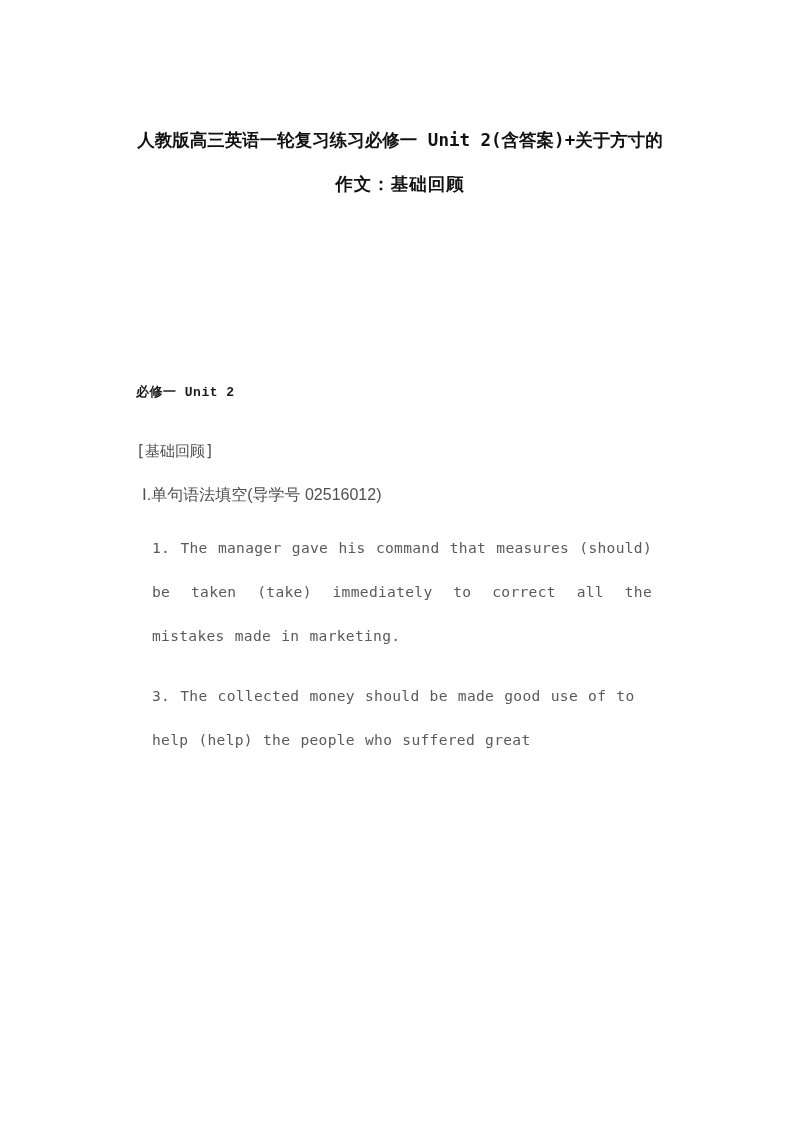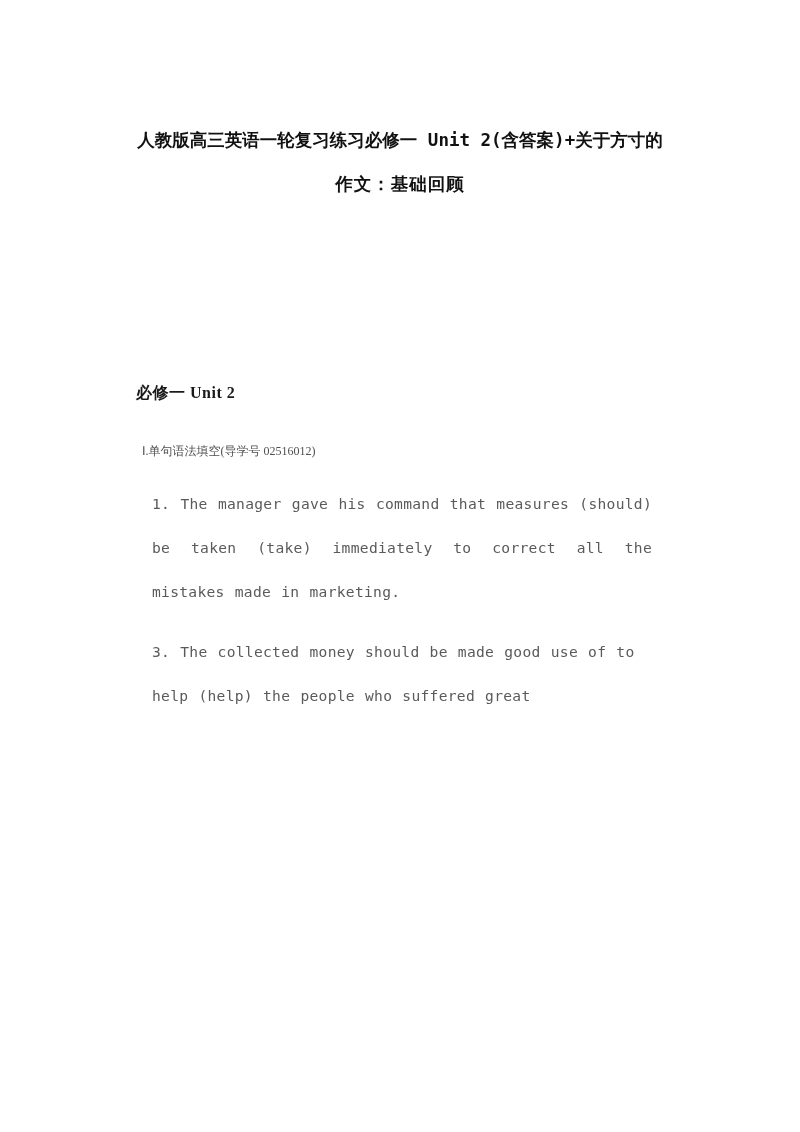--- a/index.html
+++ b/index.html
@@ -40,42 +40,42 @@
 
   
   .body-area {
     position: absolute;
     left: 136px;
     top: 378px;
     width: 532px;
   }
 
   .section-heading {
-    font-family: Liberation Serif, serif;
-    font-size: 16px;
+    font-family: Liberation Mono, monospace;
+    font-size: 13px;
     font-weight: bold;
     color: #1a1a1a;
     line-height: 30px;
     letter-spacing: 0.5px;
     margin: 0 0 28px 0;
     white-space: nowrap;
   }
 
   .bracket-label {
     font-family: "DejaVu Sans Mono", "Liberation Mono", monospace;
     font-size: 15px;
     color: #4f4f4f;
     line-height: 30px;
     margin: 0 0 14px 0;
     white-space: nowrap;
   }
 
   .sub-heading {
-    font-family: Liberation Serif, serif;
-    font-size: 12px;
+    font-family: Liberation Sans, sans-serif;
+    font-size: 16px;
     color: #4f4f4f;
     line-height: 30px;
     margin: 8px 0 12px 0;
     padding-left: 6px;
     white-space: nowrap;
   }
 
   .q-list {
     margin: 0;
     padding: 0;
@@ -104,20 +104,21 @@
 
   <div class="doc-title">
     <span class="tline tline1">人教版高三英语一轮复习练习必修一 Unit 2(含答案)+关于方寸的</span>
     <span class="tline tline2">作文：基础回顾</span>
   </div>
 
   <div class="body-area">
 
     <div class="section-heading">必修一 Unit 2</div>
 
+    <div class="bracket-label">[基础回顾]</div>
 
     <div class="sub-heading">Ⅰ.单句语法填空(导学号 02516012)</div>
 
     <ol class="q-list">
       <li class="q-item">1. The manager gave his command that measures   (should) be taken  (take) immediately to correct all the mistakes made in marketing.</li>
       <li class="q-item last">3. The collected money should be made good use of   to help   (help)  the  people  who  suffered  great</li>
     </ol>
 
   </div>
 </div>

